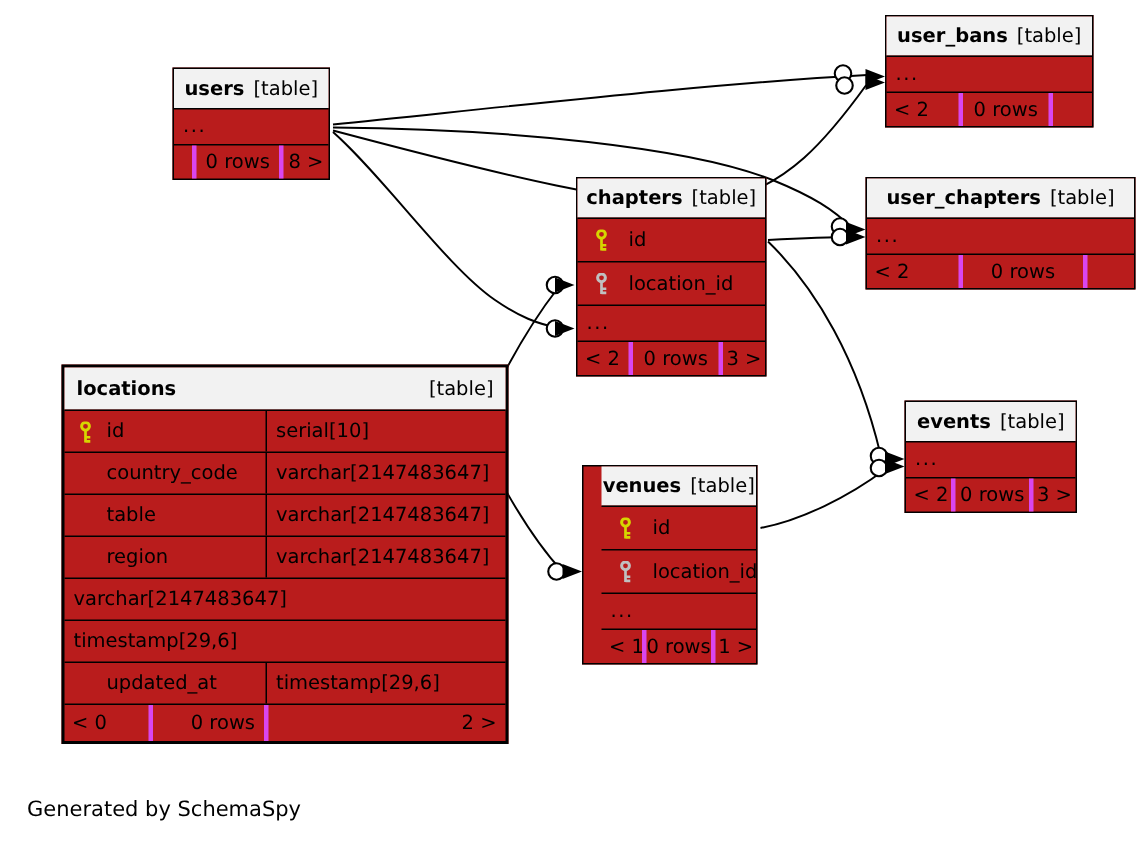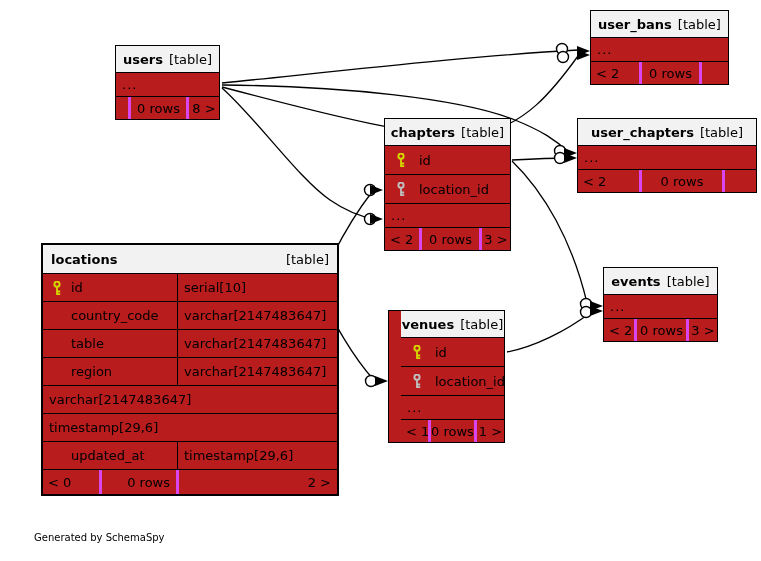--- a/index.html
+++ b/index.html
@@ -37,21 +37,21 @@
   .ltype { flex:1; display:flex; align-items:center; padding-left:6px; }
 
   #t-users        { left:115px; top:45px;  width:105px; }
   #t-user_bans    { left:590px; top:10px;  width:139px; }
   #t-chapters     { left:384px; top:118px; width:127px; }
   #t-user_chapters{ left:577px; top:118px; width:180px; }
   #t-events       { left:603px; top:267px; width:115px; }
   #t-venues       { left:388px; top:310px; width:117px;padding-left:12px; }
   #t-locations    { left:17px;  top:243px; width:298px; border-width:2px;margin-left:24px; }
 
-  .note { position:absolute; left:34px; top:532px; font-size:10px; z-index:2; }
+  .note { position:absolute; left:18px; top:532px; font-size:14px; z-index:2; }
 </style>
 </head>
 <body>
 
 <div class="canvas">
 
   <svg class="edges" width="761" height="561" viewBox="0 0 761 561">
     <g>
       <path d="M222,83 C340,71 470,56 578,50"></path>
       <circle cx="562" cy="49" r="5.5"></circle>

